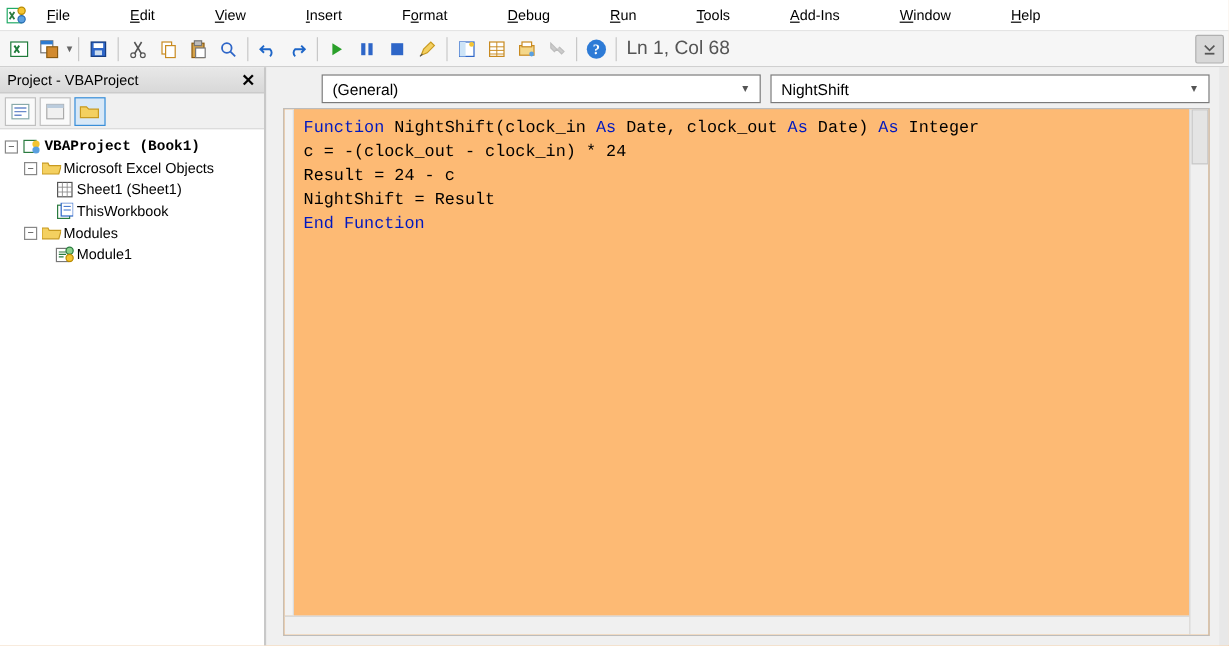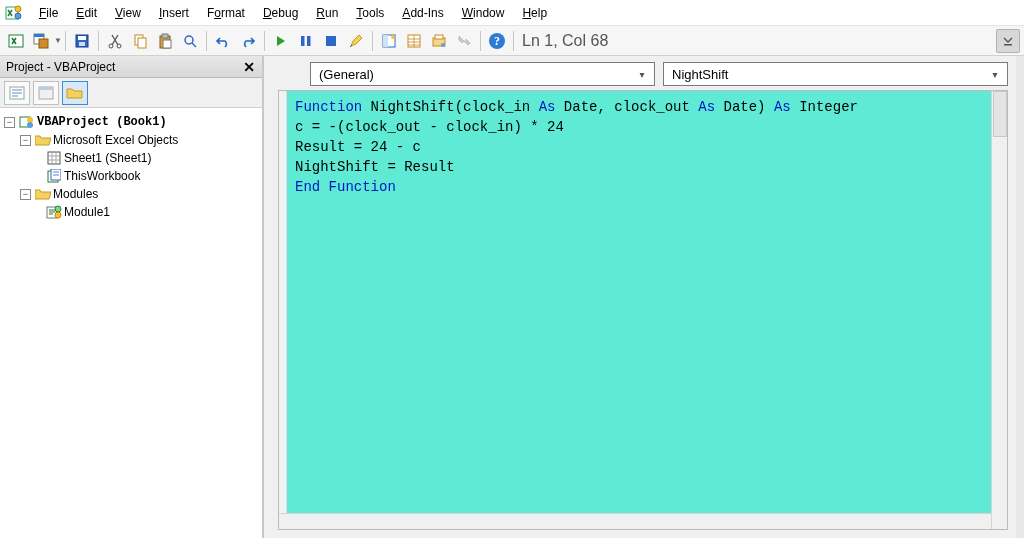--- a/index.html
+++ b/index.html
@@ -56,21 +56,21 @@
   display: inline-flex; align-items: center;
   color: #555; font-size: 16px;
 }
 
 
 .main {
   display: flex;
   height: calc(538px - 26px - 30px);
 }
 .project-pane {
-  width: 264px;
+  width: 222px;
   background: #f4f4f4;
   border-right: 2px solid #c8c8c8;
   display: flex; flex-direction: column;
 }
 .pane-title {
   height: 22px;
   background: linear-gradient(#e8e8e8,#d8d8d8);
   border-bottom: 1px solid #b8b8b8;
   display: flex; align-items: center; justify-content: space-between;
   padding: 0 4px 0 6px;
@@ -126,21 +126,21 @@
   display: flex; align-items: center; justify-content: space-between;
   padding: 0 4px 0 8px; font-size: 13px;
 }
 .combo.right-combo { border-left: 1px solid #7a7a7a; }
 .combo .arrow {
   width: 16px; height: 16px; display:inline-flex; align-items:center; justify-content:center;
   color:#555; font-size:10px;
 }
 .code-wrap {
   flex:1; margin: 0 8px 8px 14px;
-  border: 1px solid #bcbcbc; background: #5eead4; position: relative;
+  border: 1px solid #bcbcbc; background: #fdba74; position: relative;
   overflow: hidden;
 }
 .code-gutter {
   position:absolute; left:0; top:0; bottom:16px; width:8px; background:#f2f2f2; border-right:1px solid #dcdcdc;
 }
 .code {
   position:absolute; left:10px; right:16px; top:2px; bottom:18px;
   font-family: Consolas, "Courier New", monospace;
   font-size: 14px; line-height: 20px; white-space: pre;
   color: #000; padding: 4px 6px;
@@ -165,21 +165,21 @@
 
 <div class="menubar">
   <span class="app-icon">
     <svg width="18" height="18" viewBox="0 0 18 18">
       <rect x="1" y="3" width="12" height="12" fill="#fff" stroke="#2a6" stroke-width="1"></rect>
       <path d="M3 6 L7 12 M7 6 L3 12" stroke="#2a7b3f" stroke-width="1.5"></path>
       <circle cx="13" cy="5" r="3" fill="#f4c430" stroke="#b88a00"></circle>
       <circle cx="13" cy="12" r="3" fill="#5aa0e0" stroke="#2a6db3"></circle>
     </svg>
   </span>
-  <div id="menu-items" style="display: flex;">
+  <div id="menu-items" style="display: flex; gap: 32px;">
       <span class="menu-item"><span class="u">F</span>ile</span>
       <span class="menu-item"><span class="u">E</span>dit</span>
       <span class="menu-item"><span class="u">V</span>iew</span>
       <span class="menu-item"><span class="u">I</span>nsert</span>
       <span class="menu-item">F<span class="u">o</span>rmat</span>
       <span class="menu-item"><span class="u">D</span>ebug</span>
       <span class="menu-item"><span class="u">R</span>un</span>
       <span class="menu-item"><span class="u">T</span>ools</span>
       <span class="menu-item"><span class="u">A</span>dd-Ins</span>
       <span class="menu-item"><span class="u">W</span>indow</span>

